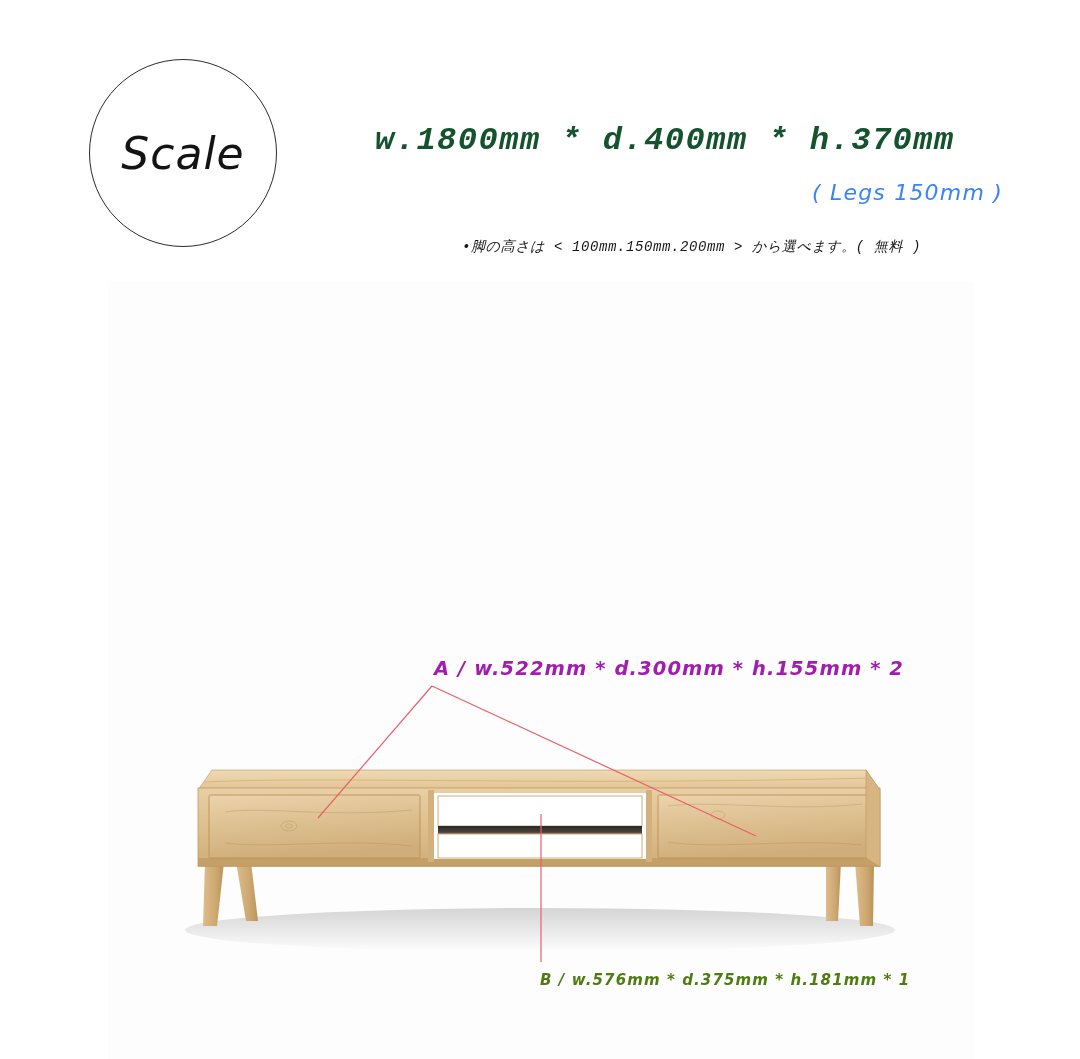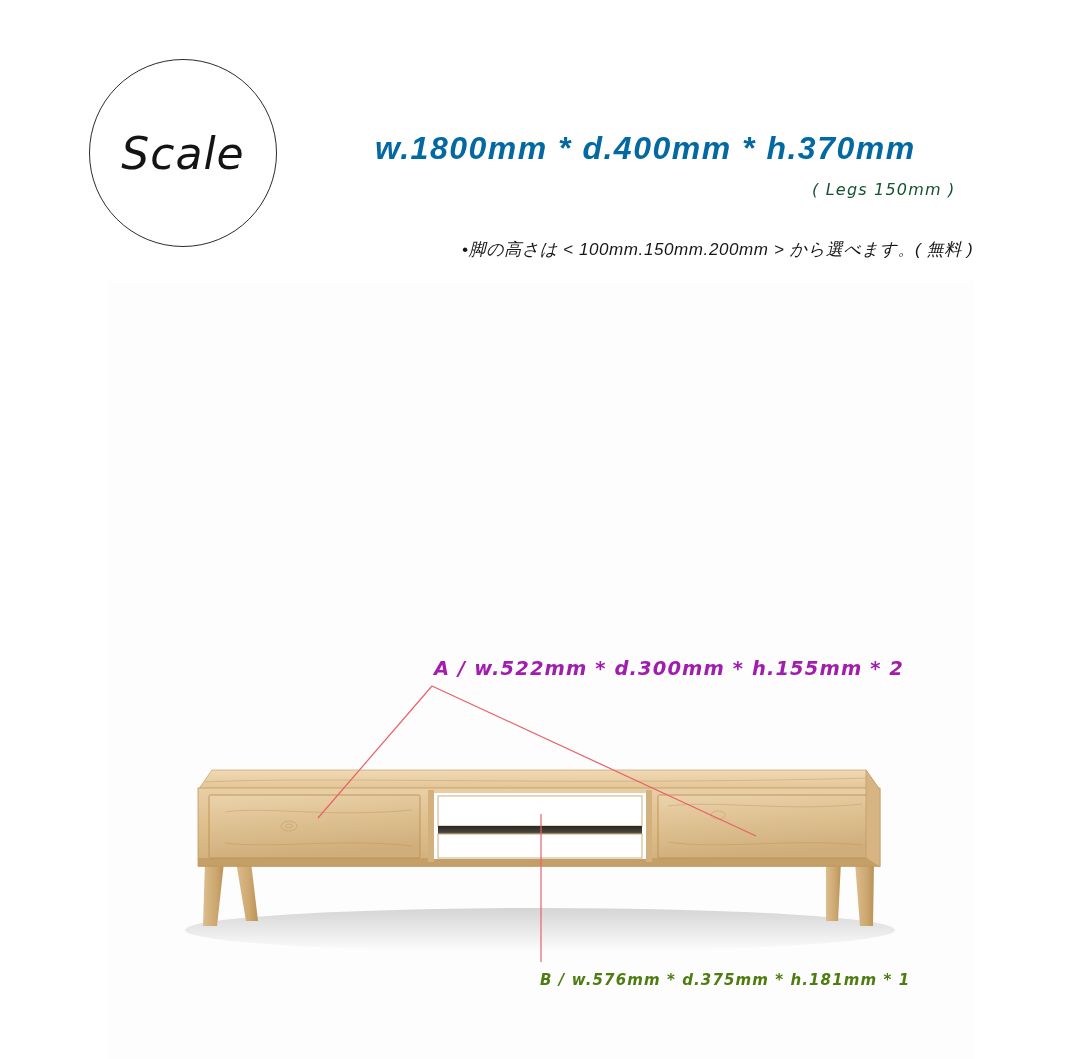--- a/index.html
+++ b/index.html
@@ -37,49 +37,49 @@
     font-style: italic;
     font-size: 44px;
     letter-spacing: 1px;
     color: #141414;
     font-weight: 400;
   }
 
   .dims-main {
     position: absolute;
     left: 375px;
-    top: 130px;
-    font-family: Liberation Sans, sans-serif;
+    top: 122px;
+    font-family: Liberation Mono, monospace;
     font-style: italic;
     font-weight: 700;
     font-size: 32px;
     letter-spacing: 1.5px;
-    color: #0369a1;
+    color: #14532d;
     white-space: nowrap;
   }
   .dims-legs {
     position: absolute;
     left: 812px;
     top: 180px;
     font-family: "DejaVu Sans", sans-serif;
     font-style: italic;
     font-weight: 400;
-    font-size: 16px;
+    font-size: 22px;
     letter-spacing: 1.2px;
-    color: #14532d;
+    color: #3b82f6;
     white-space: nowrap;
   }
   .note-legs {
     position: absolute;
     left: 462px;
     top: 238px;
-    font-family: Liberation Sans, sans-serif;
+    font-family: Liberation Mono, monospace;
     font-style: italic;
     font-weight: 400;
-    font-size: 17px;
+    font-size: 14px;
     letter-spacing: 0.6px;
     color: #161616;
     white-space: nowrap;
   }
 
   
   .photo-panel {
     position: absolute;
     left: 108px;
     top: 281px;

